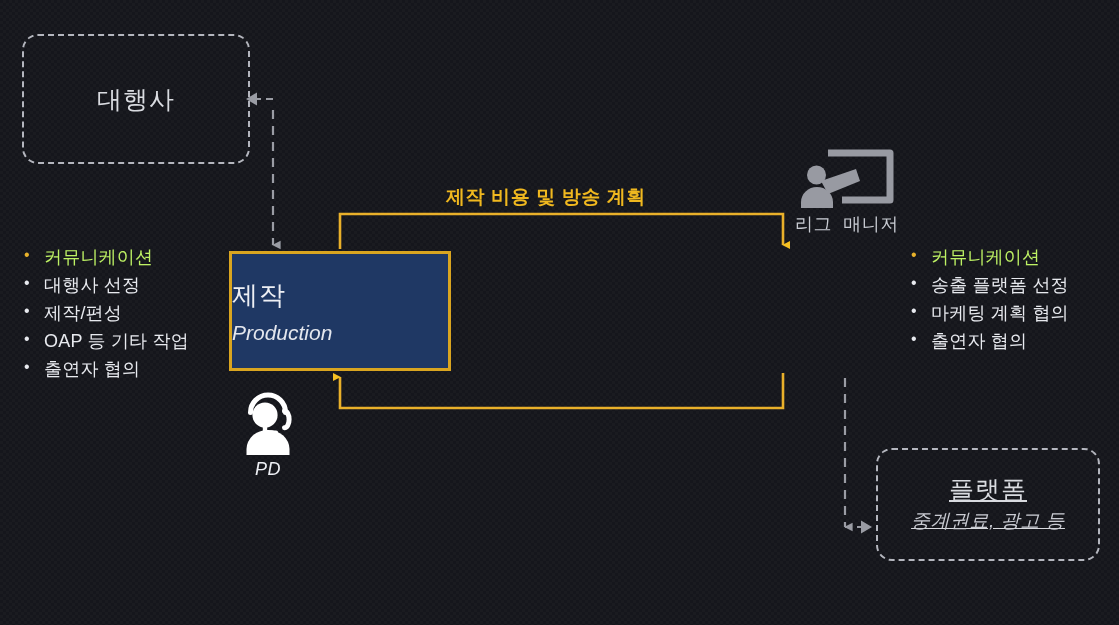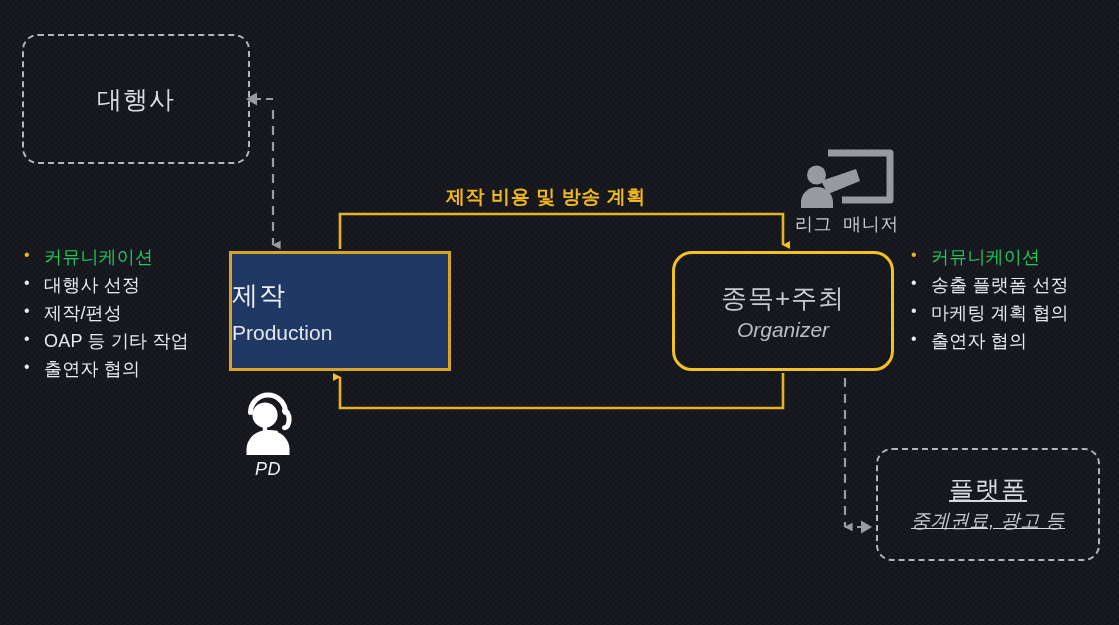--- a/index.html
+++ b/index.html
@@ -33,21 +33,21 @@
   #box-agency   { left:22px;  top:34px;  width:228px; height:130px; }
   #box-platform { left:876px; top:448px; width:224px; height:113px;text-decoration:underline; }
 
   
   #box-production {
     position:absolute; left:229px; top:251px; width:222px; height:120px;
     background:#1F3864; border:3px solid #D9A520;
     display:flex; flex-direction:column; justify-content:center;
   }
   #box-production .ttl { font-size:26px; color:#EDEFF4; letter-spacing:1px; }
-  #box-production .sub { font-size:21px; color:#E4E7EE; margin-top:8px; }
+  #box-production .sub { font-size:21px; font-style:italic; color:#E4E7EE; margin-top:8px; }
 
   #box-organizer {
     position:absolute; left:672px; top:251px; width:222px; height:120px;
     background:transparent; border:3px solid #F5C022; border-radius:20px;
     display:flex; flex-direction:column; align-items:center; justify-content:center;
   }
   #box-organizer .ttl { font-size:26px; color:#C8CBD2; letter-spacing:1px; }
   #box-organizer .sub { font-size:21px; font-style:italic; color:#B9BCC4; margin-top:2px; }
 
   
@@ -62,21 +62,21 @@
   .bullets { position:absolute; list-style:none; }
   .bullets li {
     position:relative; padding-left:22px;
     font-size:18px; color:#E8EAEF; line-height:1.56; white-space:nowrap;
     letter-spacing:.2px;
   }
   .bullets li::before {
     content:"•"; position:absolute; left:2px; top:0;
     color:#E8EAEF; font-size:16px;
   }
-  .bullets li.hl { color:#22c55e; }
+  .bullets li.hl { color:#bef264; }
   .bullets li.hl::before { color:#E9B22B; }
   #bullets-left  { left:22px;  top:243px; }
   #bullets-right { left:909px; top:243px; }
 
   
   .persona { position:absolute; display:flex; flex-direction:column; align-items:center; }
   .persona .cap { font-size:18px; color:#D9DBE0; margin-top:4px; letter-spacing:.5px; }
   #persona-pd { left:236px; top:389px;font-style:italic; }
   #persona-pd .cap { color:#EDEFF4; }
   #persona-manager { left:795px; top:148px;font-family:Liberation Mono, monospace; }
@@ -115,24 +115,20 @@
 
   <div class="dashbox" id="box-agency">
     <span class="ttl">대행사</span>
   </div>
 
   <div id="box-production">
     <span class="ttl">제작</span>
     <span class="sub">Production</span>
   </div>
 
-  <div id="box-organizer">
-    <span class="ttl">종목+주최</span>
-    <span class="sub">Organizer</span>
-  </div>
 
   <div class="dashbox" id="box-platform">
     <span class="ttl">플랫폼</span>
     <span class="sub">중계권료, 광고 등</span>
   </div>
 
   <div class="flowlabel" id="label-top">제작 비용 및 방송 계획</div>
 
   <ul class="bullets" id="bullets-left">
       <li class="hl">커뮤니케이션</li>

